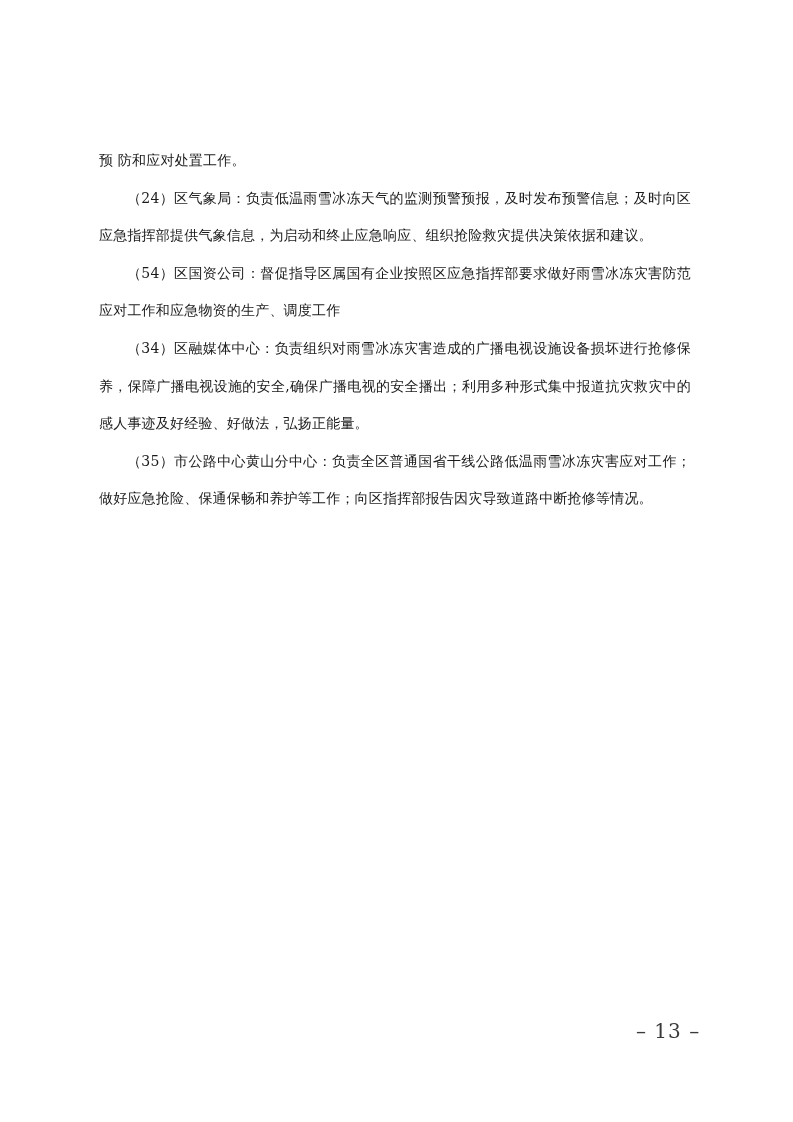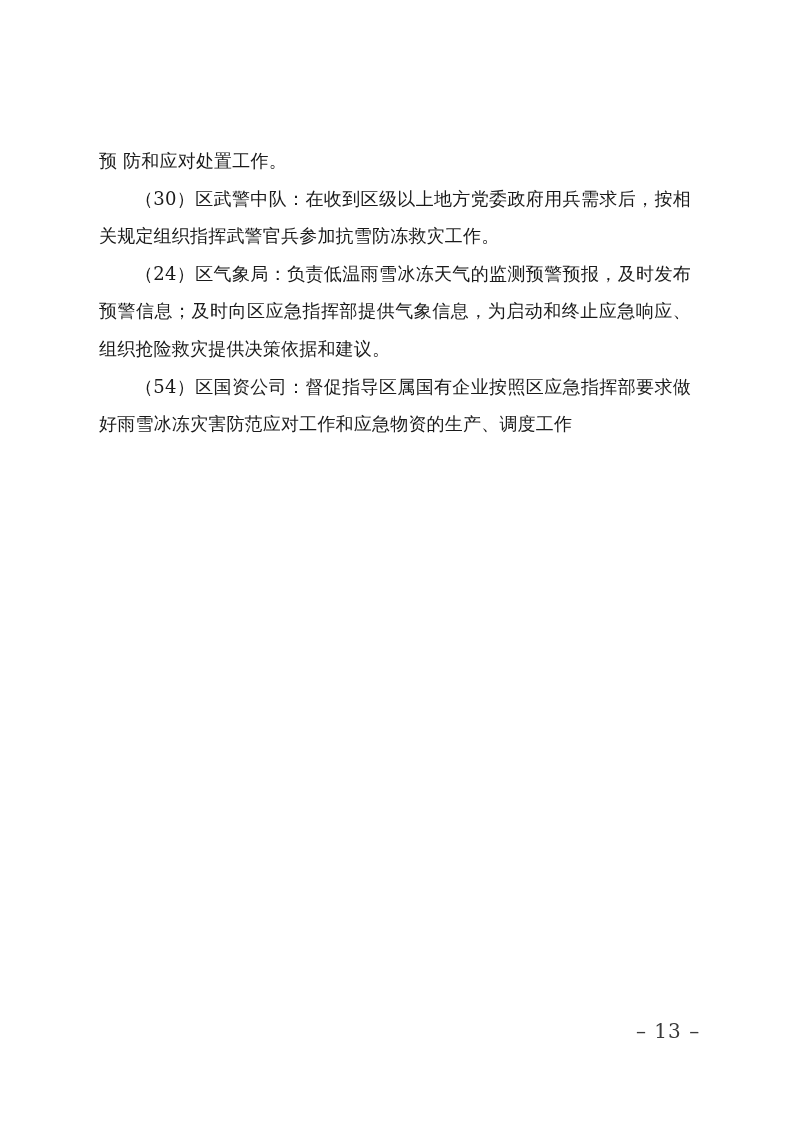--- a/index.html
+++ b/index.html
@@ -13,21 +13,21 @@
     height: 1122px;
     background: var(--page-bg, #ffffff);
     overflow: hidden;
     font-family: "DejaVu Serif", "Liberation Serif", serif;
   }
   .content {
     position: absolute;
     left: 99px;
     top: 142px;
     width: 592px;
-    font-size: 18px;
+    font-size: 14px;
     line-height: 37.6px;
     color: var(--text-color, #1a1a1a);
     text-align: justify;
     text-justify: inter-character;
     word-break: break-all;
     letter-spacing: 0.2px;
   }
   .content p {
     margin: 0;
     padding: 0;
@@ -47,18 +47,19 @@
     white-space: nowrap;
     font-family: "DejaVu Serif", "Liberation Serif", serif;
   }
 </style>
 </head>
 <body>
 
 <div class="page">
   <div class="content">
     <p>预 防和应对处置工作。</p>
-    <p class="indent">（30）区武警中队：在收到区级以上地方党委政府用兵需求后，按相关规定组织指挥武警官兵参加抗雪防冻救灾工作。</p>
     <p class="indent">（24）区气象局：负责低温雨雪冰冻天气的监测预警预报，及时发布预警信息；及时向区应急指挥部提供气象信息，为启动和终止应急响应、组织抢险救灾提供决策依据和建议。</p>
     <p class="indent">（54）区国资公司：督促指导区属国有企业按照区应急指挥部要求做好雨雪冰冻灾害防范应对工作和应急物资的生产、调度工作</p>
+    <p class="indent">（34）区融媒体中心：负责组织对雨雪冰冻灾害造成的广播电视设施设备损坏进行抢修保养，保障广播电视设施的安全,确保广播电视的安全播出；利用多种形式集中报道抗灾救灾中的感人事迹及好经验、好做法，弘扬正能量。</p>
+    <p class="indent">（35）市公路中心黄山分中心：负责全区普通国省干线公路低温雨雪冰冻灾害应对工作；做好应急抢险、保通保畅和养护等工作；向区指挥部报告因灾导致道路中断抢修等情况。</p>
   </div>
   <div class="page-number">– 13 –</div>
 </div>
 
 </body></html>

